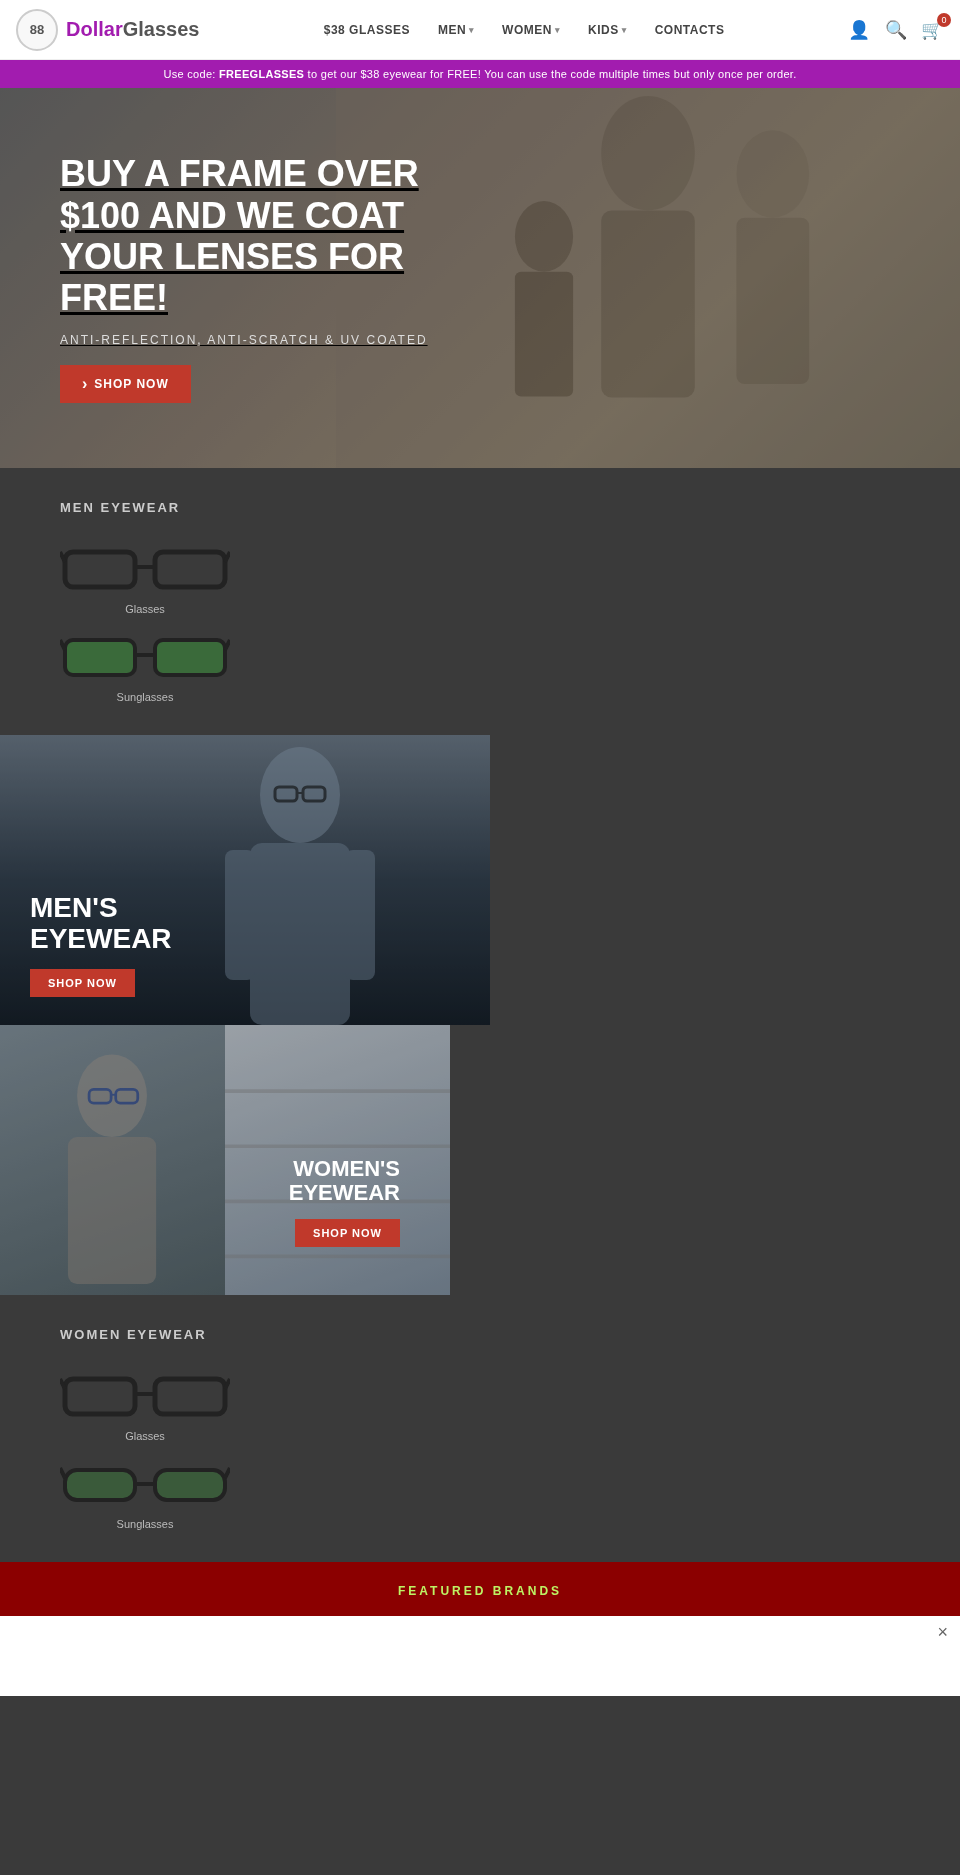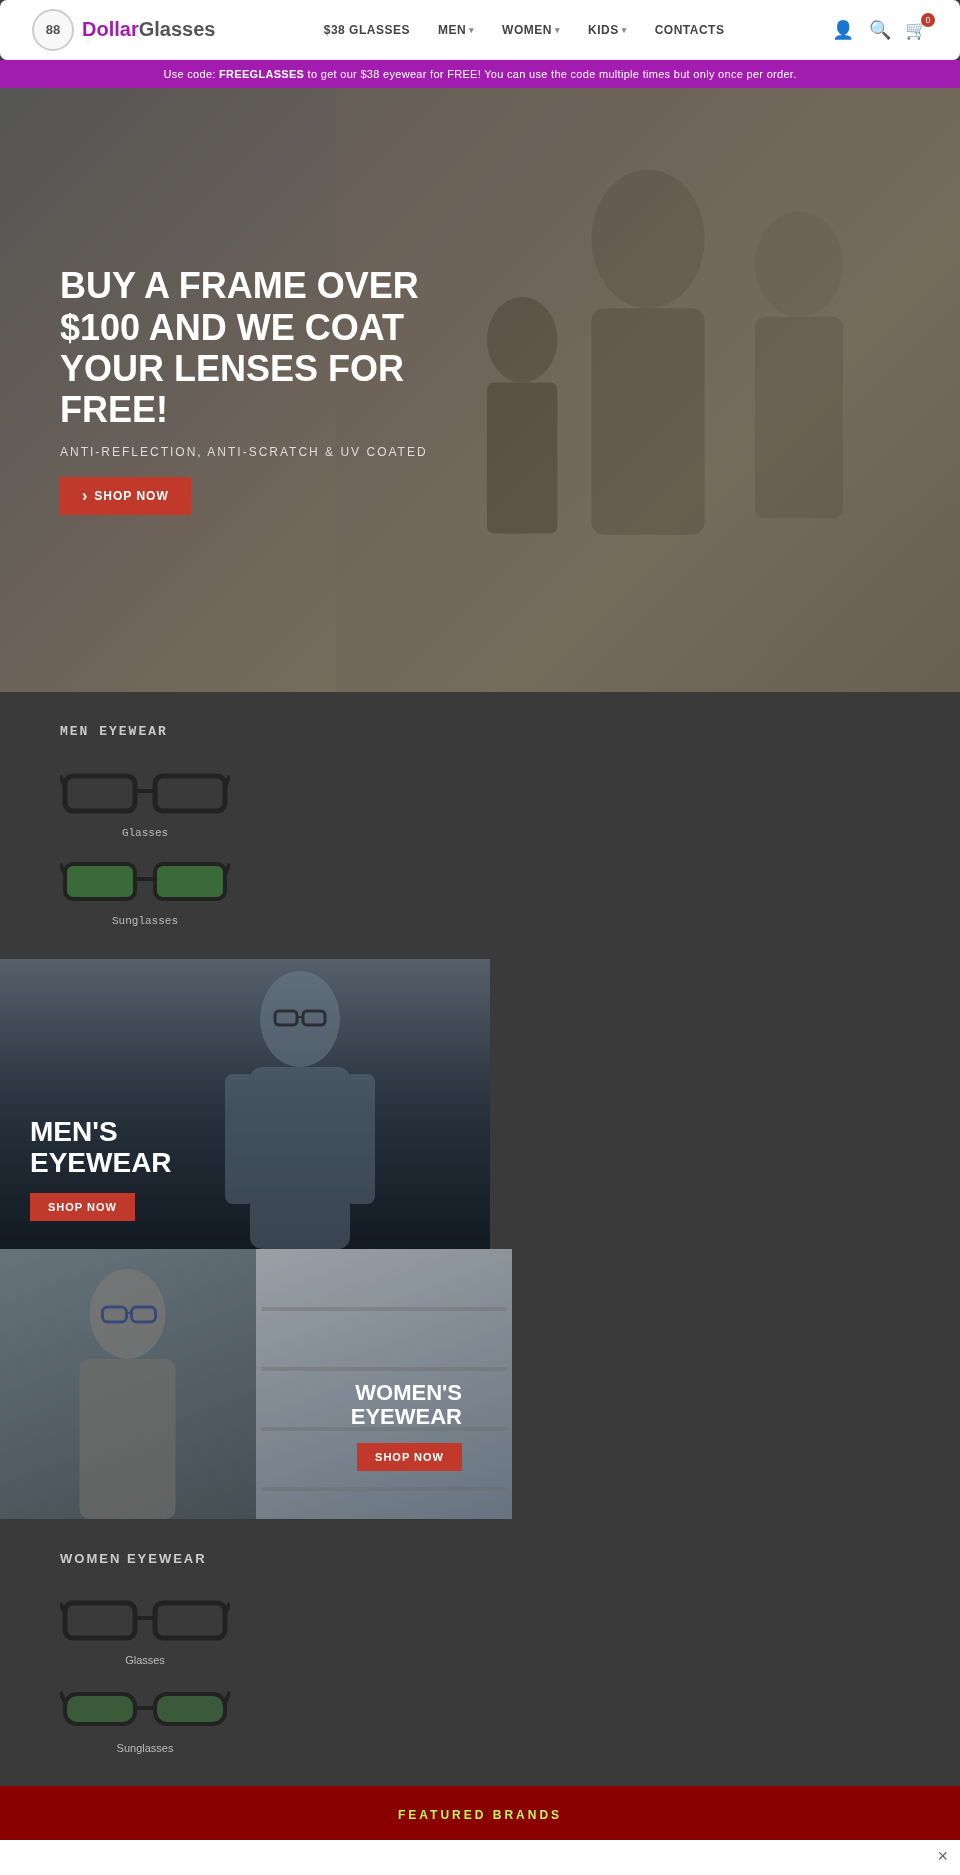--- a/index.html
+++ b/index.html
@@ -4,26 +4,25 @@
   <style>
     * { margin: 0; padding: 0; box-sizing: border-box; }
     body { font-family: Arial, sans-serif; background: #3a3a3a; width: 960px; }
 
     
     .navbar {
       background: #fff;
       display: flex;
       align-items: center;
       justify-content: space-between;
-      padding: 0 32px;
+      padding: 0 16px;
       height: 60px;
       border-bottom: 1px solid #eee;
       position: relative;
       z-index: 10;
-      border-radius: 7px;
     }
     .navbar-logo {
       display: flex;
       align-items: center;
       gap: 8px;
     }
     .logo-circle {
       width: 42px;
       height: 42px;
       border-radius: 50%;
@@ -97,25 +96,26 @@
       font-size: 11px;
       padding: 8px 16px;
       letter-spacing: 0.3px;
     }
     .promo-banner strong { color: #fff; font-weight: 900; }
 
     
     .hero {
       position: relative;
       width: 100%;
-      height: 604px;
+      height: 380px;
       background: linear-gradient(to right, rgba(0,0,0,0.55) 45%, rgba(0,0,0,0.15) 100%);
       overflow: hidden;
       display: flex;
       align-items: center;
+      text-decoration: underline;
     }
     .hero-bg {
       position: absolute;
       inset: 0;
       background: linear-gradient(135deg, #8a8a8a 0%, #b0a090 40%, #c8b89a 70%, #a09880 100%);
       z-index: 0;
     }
     .hero-overlay {
       position: absolute;
       inset: 0;
@@ -156,21 +156,20 @@
       display: inline-flex;
       align-items: center;
       gap: 6px;
     }
     .hero-btn::before { content: '›'; font-size: 16px; }
 
     
     .section-eyewear {
       background: #3a3a3a;
       padding: 32px 60px;
-      font-family: Liberation Mono, monospace;
     }
     .section-title {
       font-size: 13px;
       font-weight: 700;
       color: #ccc;
       text-transform: uppercase;
       letter-spacing: 2px;
       margin-bottom: 22px;
     }
     .eyewear-items {
@@ -418,21 +417,21 @@
       </svg>
       <div class="promo-card-content">
         <div class="promo-card-title">
           <div>MEN'S</div>
           <div>EYEWEAR</div>
         </div>
         <button class="promo-card-btn">SHOP NOW</button>
       </div>
     </div>
 
-    <div style="width:512px;height:270px;display:grid;grid-template-columns:1fr 1fr;position:relative;">
+    <div style="width:450px;height:270px;display:grid;grid-template-columns:1fr 1fr;position:relative;">
 
       <div style="background:linear-gradient(160deg,#8a9aa5 0%,#5a6a70 100%);position:relative;overflow:hidden;">
         <svg style="position:absolute;right:0;top:0;width:100%;height:100%;opacity:0.55;" viewBox="0 0 245 270">
           <ellipse cx="122" cy="65" rx="38" ry="45" fill="#b0a8a0"></ellipse>
           <rect x="74" y="110" width="96" height="160" rx="10" fill="#a09890"></rect>
 
           <rect x="97" y="58" rx="5" width="24" height="15" fill="none" stroke="#2244aa" stroke-width="3"></rect>
           <rect x="126" y="58" rx="5" width="24" height="15" fill="none" stroke="#2244aa" stroke-width="3"></rect>
           <line x1="121" y1="64" x2="126" y2="64" stroke="#2244aa" stroke-width="2"></line>
         </svg>

